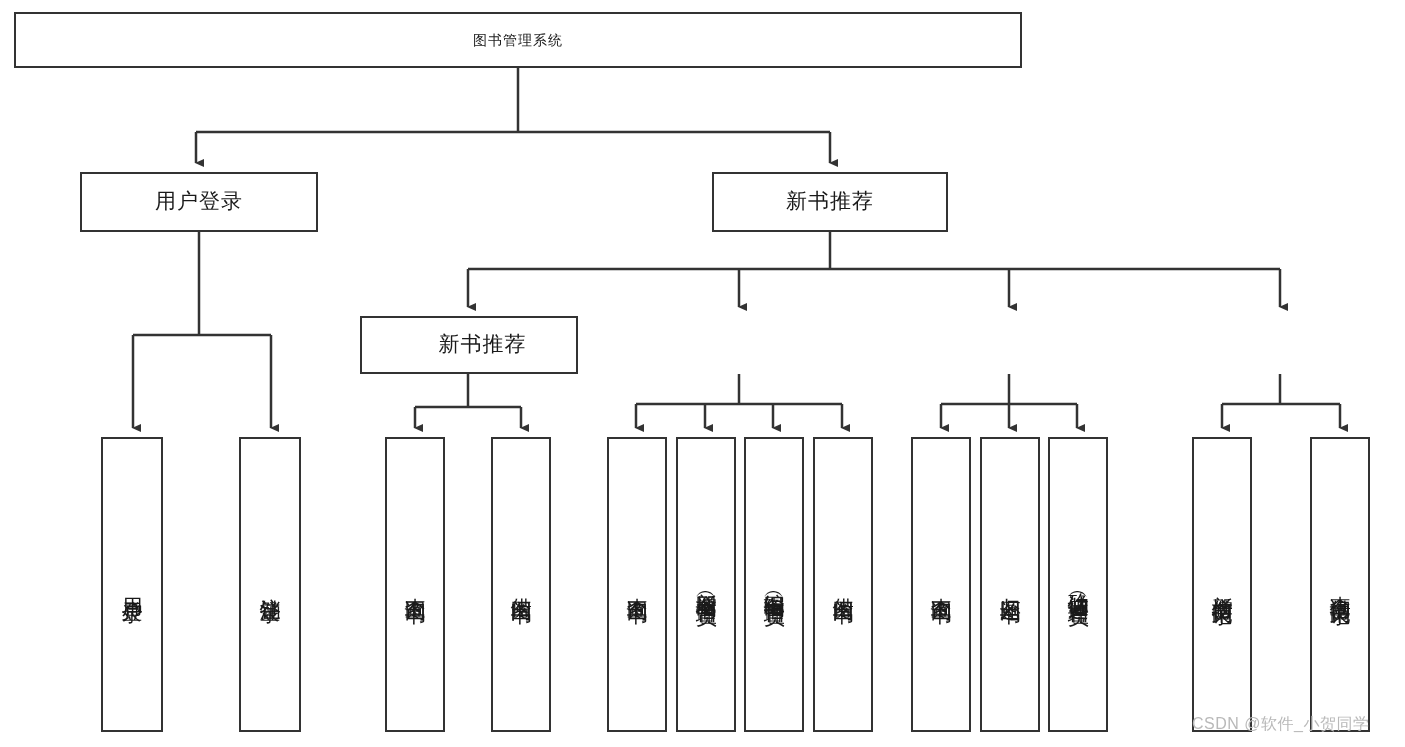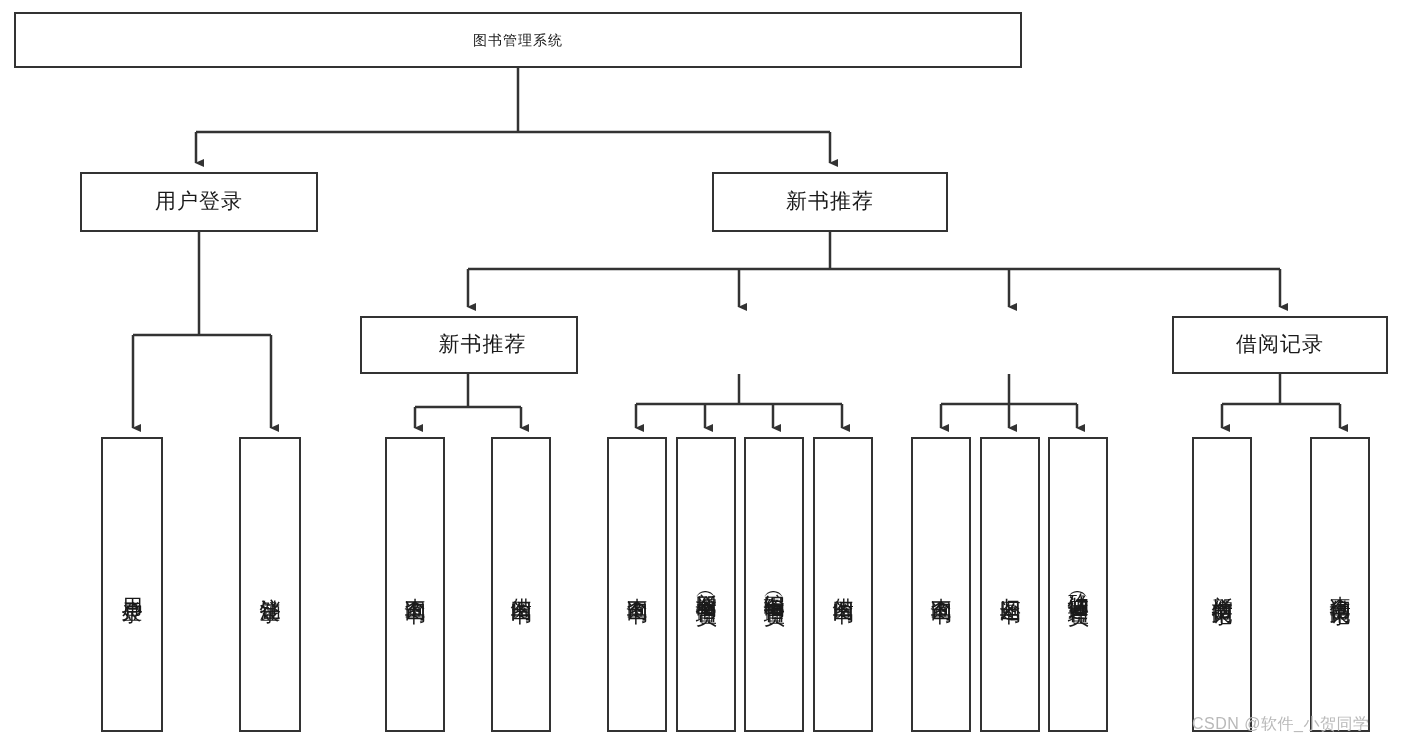--- a/index.html
+++ b/index.html
@@ -70,21 +70,20 @@
       <path d="M1340,404 L1340,428" marker-end="url(#arw)"></path>
     </g>
   </svg>
 
   <div class="node h root" style="left:14px;top:12px;width:1008px;height:56px;">图书管理系统</div>
 
   <div class="node h" style="left:80px;top:172px;width:238px;height:60px;">用户登录</div>
   <div class="node h" style="left:712px;top:172px;width:236px;height:60px;">新书推荐</div>
 
   <div class="node h" style="left:360px;top:316px;width:218px;height:58px;padding-left:27px;">新书推荐</div>
-  <div class="node h" style="left:1172px;top:316px;width:216px;height:58px;">借阅记录</div>
 
   <div class="node v" style="left:101px;top:437px;width:62px;height:295px;">用户登录</div>
   <div class="node v" style="left:239px;top:437px;width:62px;height:295px;">注销登录</div>
 
   <div class="node v" style="left:385px;top:437px;width:60px;height:295px;">查询图书</div>
   <div class="node v" style="left:491px;top:437px;width:60px;height:295px;">借阅图书</div>
 
   <div class="node v" style="left:607px;top:437px;width:60px;height:295px;">查询图书</div>
   <div class="node v" style="left:676px;top:437px;width:60px;height:295px;">新增图书（管理员）</div>
   <div class="node v" style="left:744px;top:437px;width:60px;height:295px;">编辑图书（管理员）</div>

